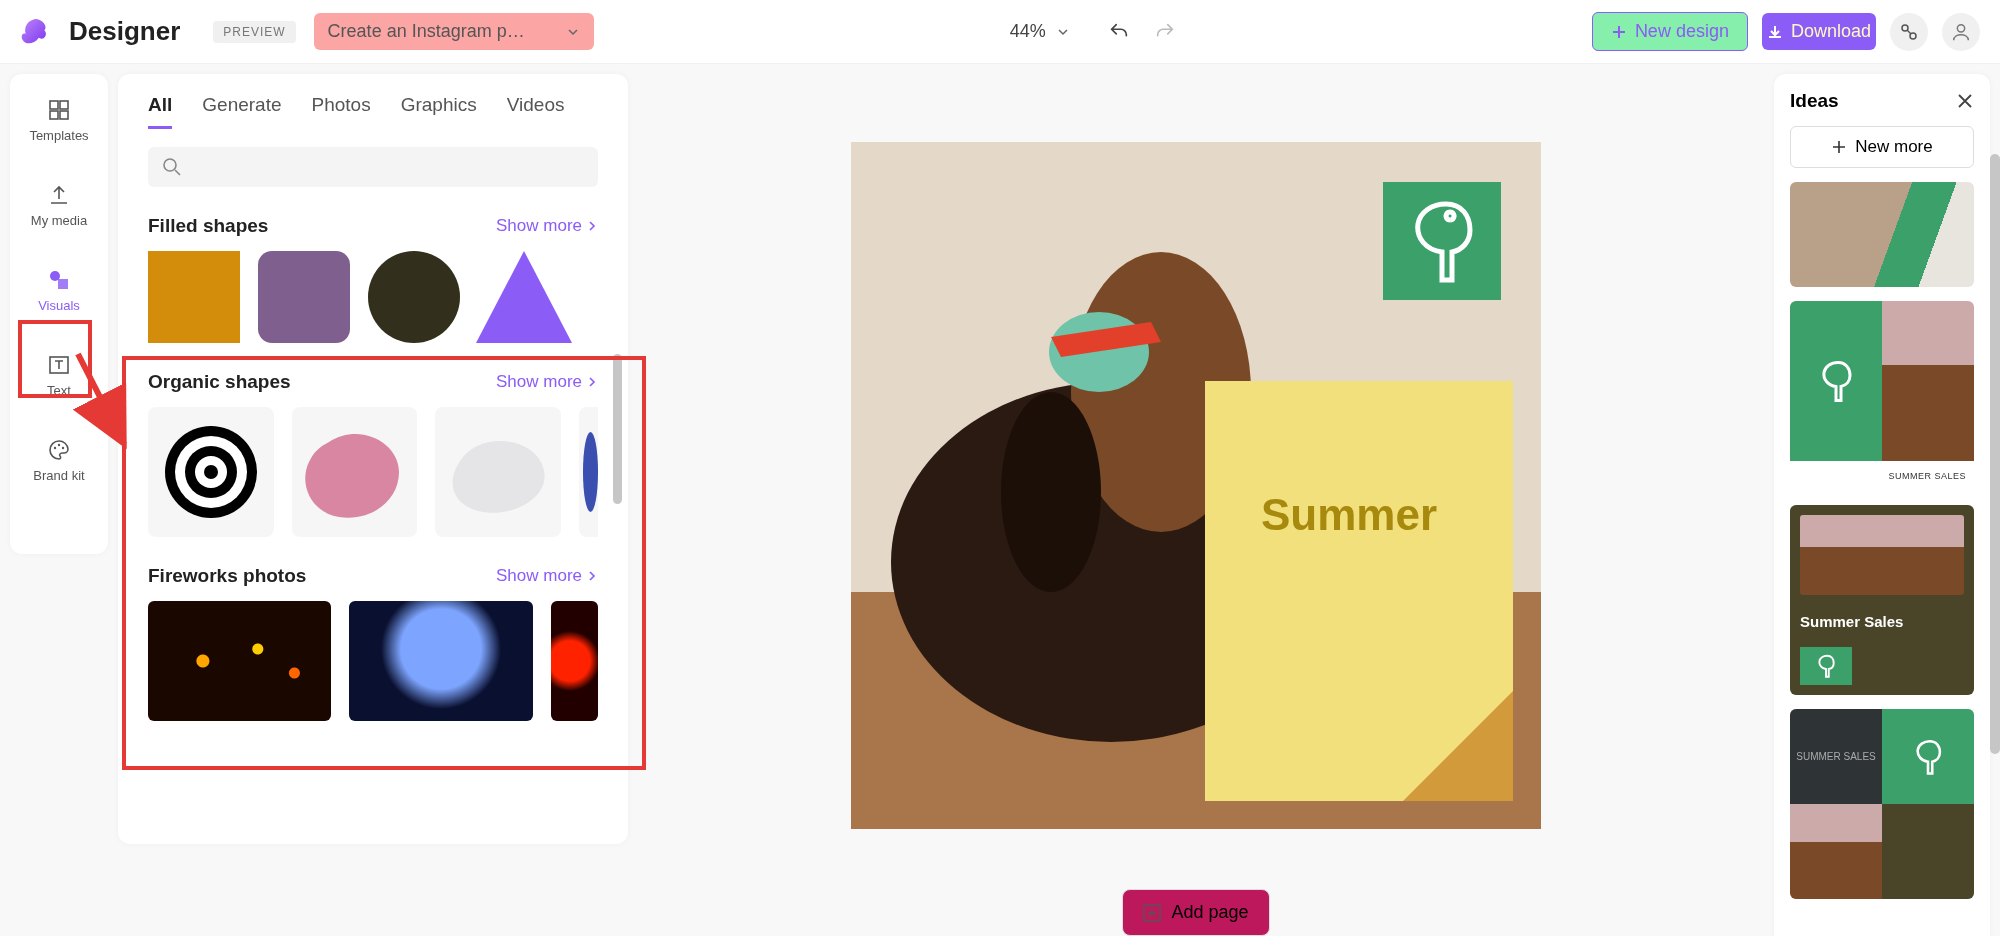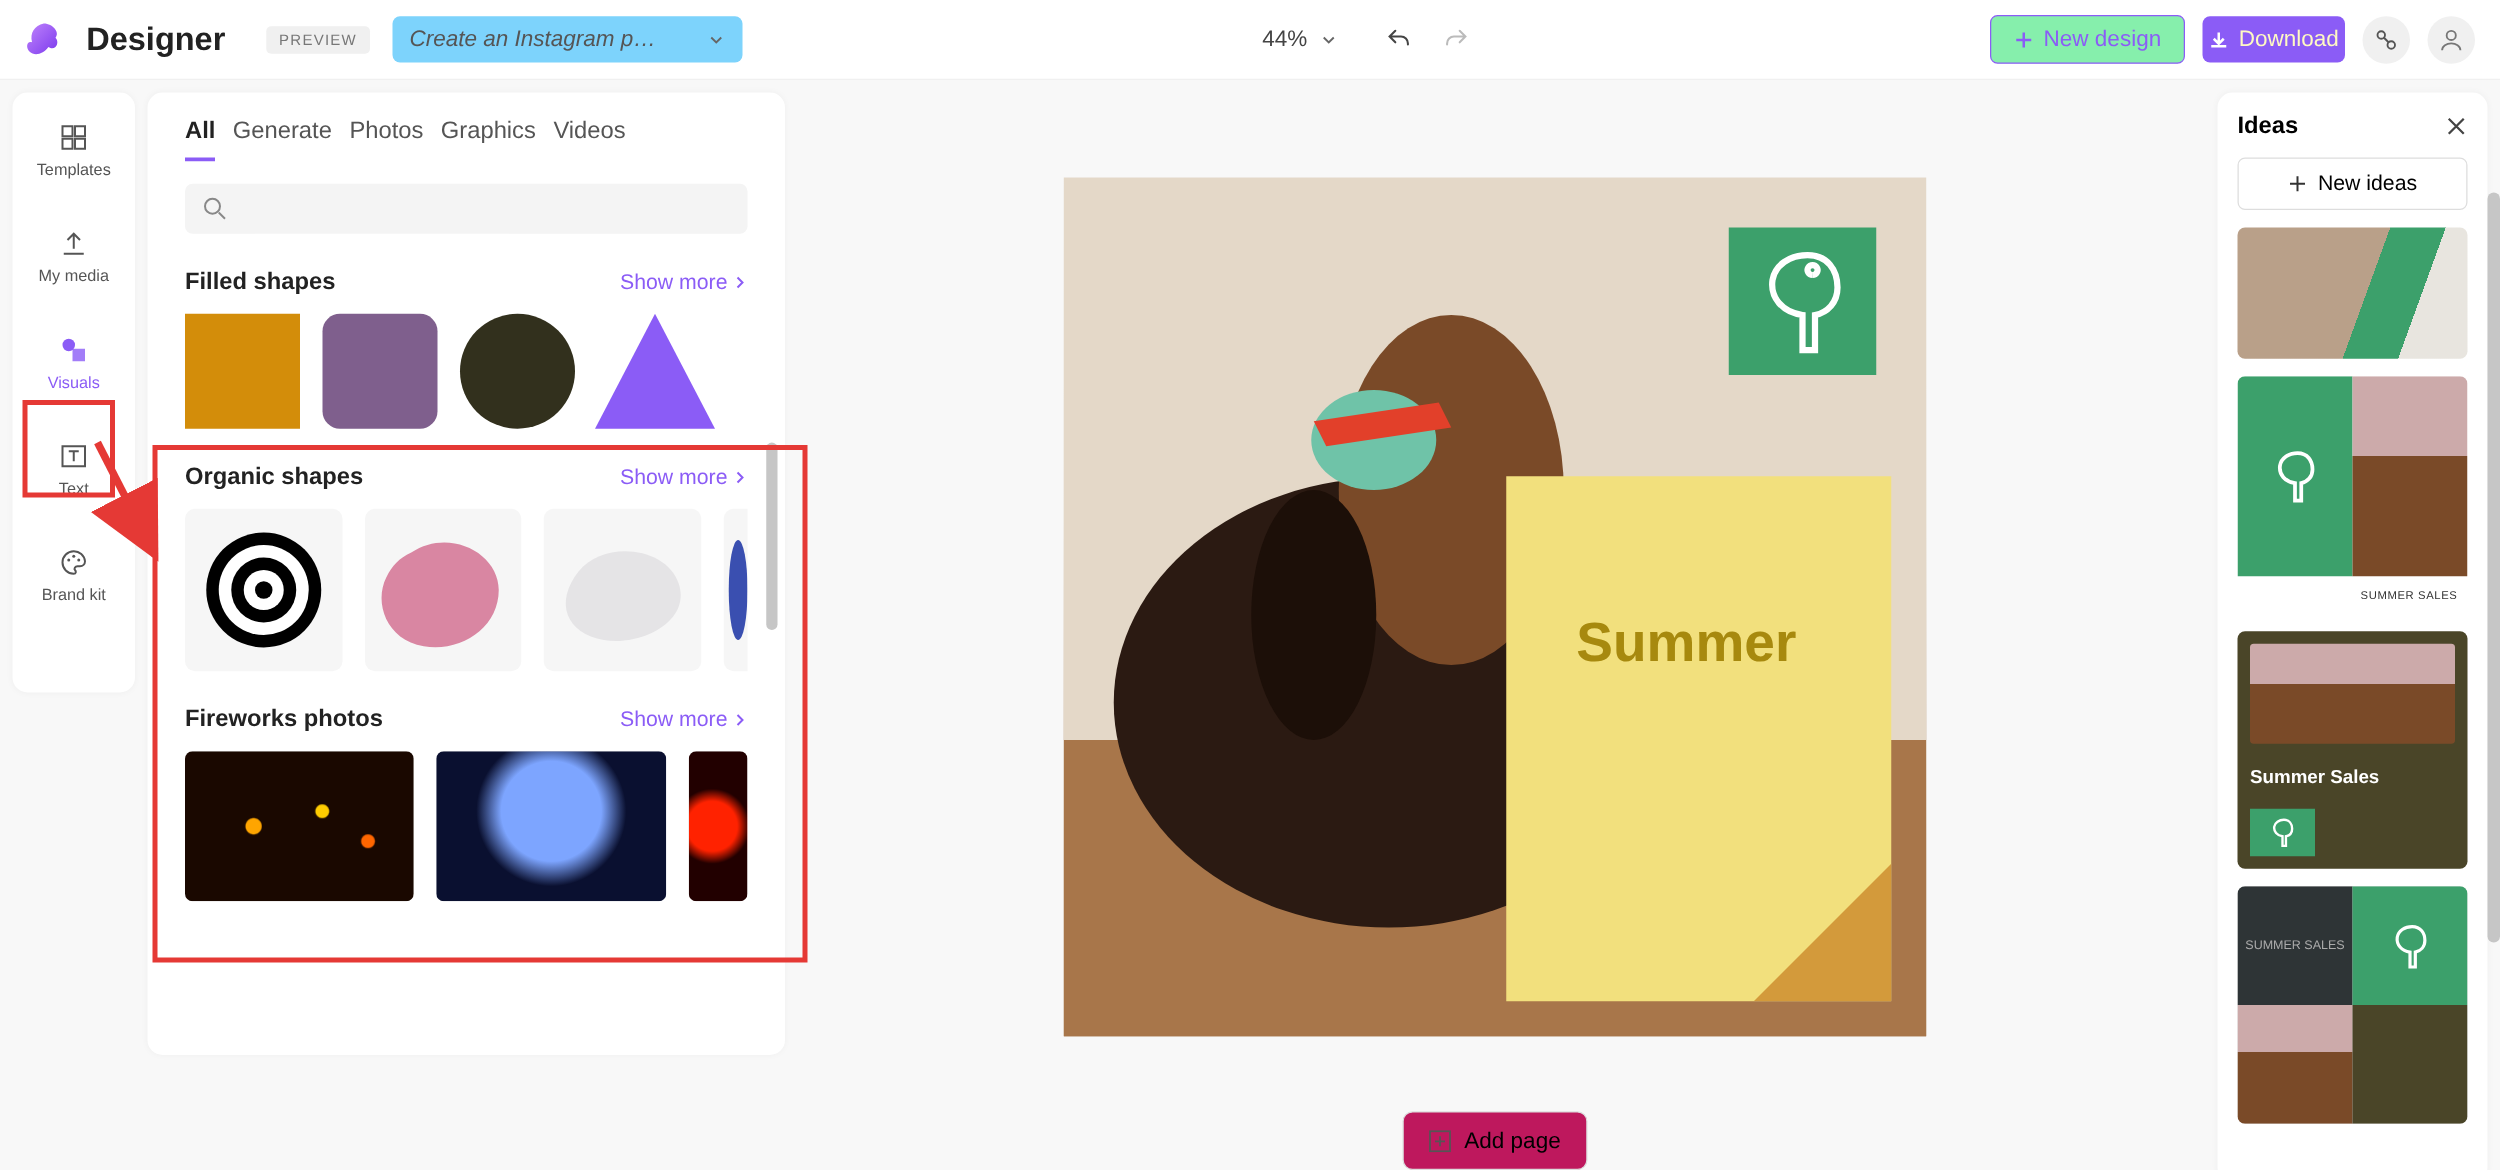--- a/index.html
+++ b/index.html
@@ -4,21 +4,21 @@
 <style>
 * { margin: 0; padding: 0; box-sizing: border-box; font-family: 'Segoe UI', -apple-system, sans-serif; }
 body { background: #f8f8f8; width: 2000px; height: 936px; overflow: hidden; }
 
 
 .header { height: 64px; background: #fff; display: flex; align-items: center; padding: 0 20px; border-bottom: 1px solid #f0f0f0; }
 .logo-wrap { display: flex; align-items: center; gap: 19px; }
 .app-logo { width: 30px; height: 30px; }
 .app-name { font-size: 26px; font-weight: 700; color: #222; }
 .preview-badge { font-size: 12px; letter-spacing: 1px; color: #777; background: #f0f0f0; padding: 4px 10px; border-radius: 4px; margin-left: 14px; }
-.doc-dropdown { display: flex; align-items: center; background: #7dd3fc; border-radius: 6px; padding: 8px 14px; margin-left: 18px; cursor: pointer; width: 280px; justify-content: space-between; font-style: italic; }
+.doc-dropdown { display: flex; align-items: center; background: #fca5a5; border-radius: 6px; padding: 8px 14px; margin-left: 18px; cursor: pointer; width: 280px; justify-content: space-between; }
 .doc-dropdown span { font-size: 18px; color: #555; white-space: nowrap; overflow: hidden; text-overflow: ellipsis; }
 .header-center { flex: 1; display: flex; align-items: center; justify-content: center; gap: 18px; }
 .zoom-wrap { display: flex; align-items: center; gap: 10px; color: #444; font-size: 18px; cursor: pointer; }
 .undo-redo { display: flex; gap: 24px; margin-left: 20px; }
 .icon-btn { cursor: pointer; color: #444; }
 .icon-btn.disabled { color: #bbb; }
 .header-right { display: flex; align-items: center; gap: 14px; }
 .btn-newdesign { display: flex; align-items: center; gap: 8px; border: 1.5px solid #8b5cf6; color: #8b5cf6; background: #86efac; padding: 8px 18px; border-radius: 6px; font-size: 18px; font-weight: 500; cursor: pointer; }
 .btn-download { display: flex; align-items: center; gap: 8px; background: #8b5cf6; color: #fef9c3; padding: 8px 5px; border-radius: 6px; font-size: 18px; font-weight: 500; cursor: pointer; border: none; }
 .round-icon { width: 38px; height: 38px; border-radius: 50%; background: #f0f0f0; display: flex; align-items: center; justify-content: center; cursor: pointer; }
@@ -33,21 +33,21 @@
 .rail-item.active .rail-icon svg { fill: #8b5cf6; }
 .rail-item.active .rail-label { color: #8b5cf6; }
 .rail-icon { width: 24px; height: 24px; display: flex; align-items: center; justify-content: center; }
 .rail-label { font-size: 13px; color: #555; }
 
 
 .highlight-box { position: absolute; border: 4px solid #e53935; pointer-events: none; }
 
 
 .side-panel { width: 510px; background: #fff; border-radius: 12px; margin: 10px 0; box-shadow: 0 0 6px rgba(0,0,0,0.04); padding: 20px 30px; overflow: hidden; position: relative; height: 770px; }
-.panel-tabs { display: flex; gap: 14px; font-size: 19px; color: #555; margin-bottom: 18px; }
+.panel-tabs { display: flex; gap: 30px; font-size: 19px; color: #555; margin-bottom: 18px; }
 .panel-tab { cursor: pointer; padding-bottom: 10px; }
 .panel-tab.active { color: #222; font-weight: 600; border-bottom: 3px solid #8b5cf6; }
 .search-box { display: flex; align-items: center; background: #f4f4f4; border-radius: 6px; padding: 10px 14px; gap: 10px; margin-bottom: 28px; }
 .search-box input { border: none; background: transparent; font-size: 18px; color: #666; outline: none; width: 100%; }
 
 .section { margin-bottom: 28px; }
 .section-header { display: flex; justify-content: space-between; align-items: center; margin-bottom: 14px; }
 .section-title { font-size: 19px; font-weight: 700; color: #222; }
 .show-more { display: flex; align-items: center; gap: 4px; color: #8b5cf6; font-size: 17px; cursor: pointer; }
 .shape-row { display: flex; gap: 18px; }
@@ -353,21 +353,21 @@
     <div class="ideas-header">
       <span class="ideas-title">Ideas</span>
       <svg width="18" height="18" viewBox="0 0 18 18" style="cursor:pointer">
           <path d="M3 3l12 12M15 3L3 15" stroke="#444" stroke-width="1.8"></path>
         </svg>
     </div>
     <button class="new-ideas-btn">
       <svg width="16" height="16" viewBox="0 0 16 16">
           <path d="M8 2v12M2 8h12" stroke="#333" stroke-width="1.6"></path>
         </svg>
-      <span>New ideas</span>
+      <span>New more</span>
     </button>
 
     <div class="idea-card" style="background:linear-gradient(110deg,#b9a089 55%,#3ca06b 55% 75%,#e8e5df 75%)"></div>
 
     <div class="idea-card tall" style="background:#fff;display:flex;flex-direction:column">
       <div style="flex:1;display:flex">
         <div style="width:50%;background:#3ca06b;display:flex;align-items:center;justify-content:center">
             <svg width="40" height="46" viewBox="0 0 80 90">
               <path d="M44 8 C60 8 68 20 68 34 C68 46 60 54 50 56 L50 84 L40 84 L40 56 C24 54 14 42 16 28 C18 16 30 8 44 8 Z" fill="none" stroke="#fff" stroke-width="6"></path>
             </svg>

